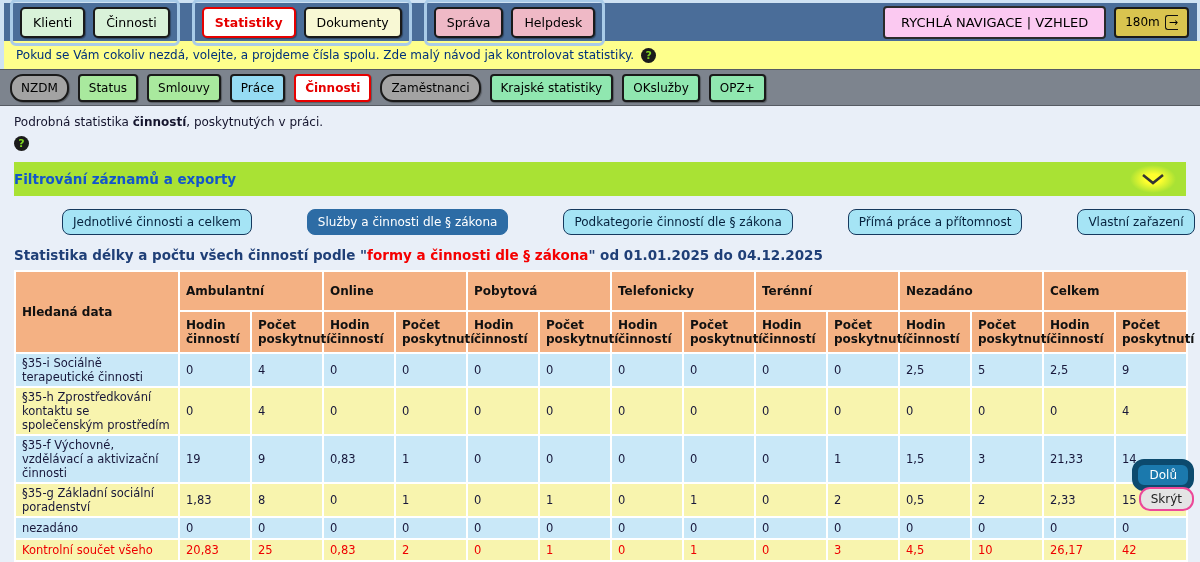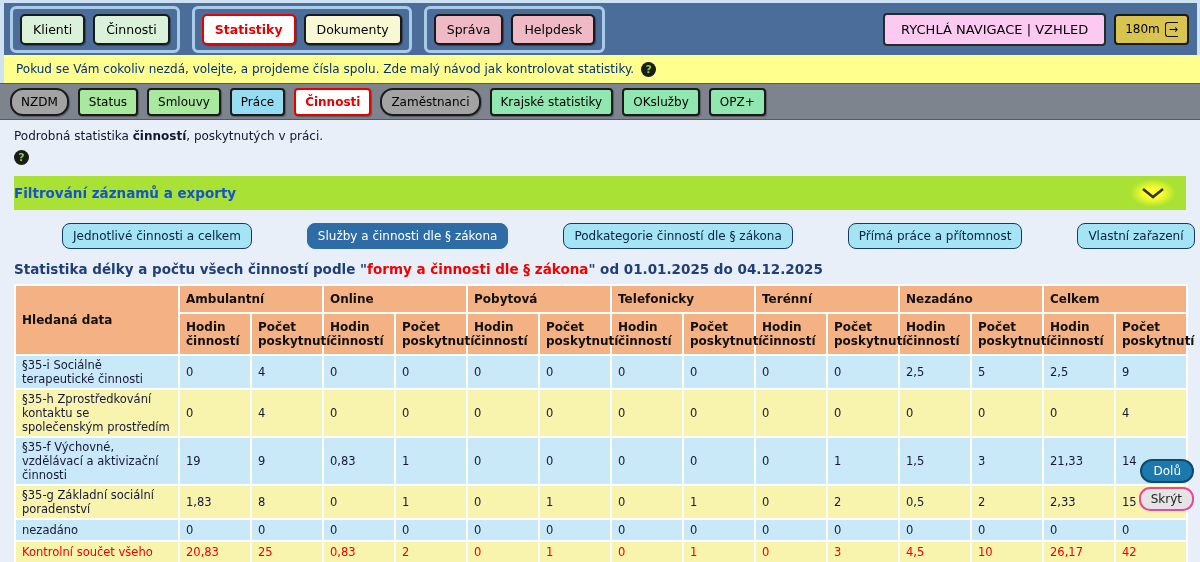--- a/index.html
+++ b/index.html
@@ -1,20 +1,20 @@
 <!DOCTYPE html>
 <html><head>
 <meta charset="utf-8">
 <style>
   * { margin:0; padding:0; box-sizing:border-box; }
   html,body { width:1200px; height:562px; overflow:hidden; }
   body { font-family:"DejaVu Sans","Liberation Sans",sans-serif; background:#e9eff8; position:relative; font-size:12px; }
 
   
-  .topbar { height:55px; background:#4a6d99; display:flex; align-items:center; padding:0 8px 0 6px;
+  .topbar { height:41px; background:#4a6d99; display:flex; align-items:center; padding:0 8px 0 6px;
             border-left:4px solid #cfe2f3; border-top:3px solid #cfe2f3; border-right:3px solid #cfe2f3; }
   .nav-group { display:flex; gap:8px; border:3px solid #a9cbe8; border-radius:6px; padding:5px 7px; margin-right:12px; }
   .tbtn { border:2px solid #1a1a1a; border-radius:5px; padding:6px 11px; font-size:12.5px; cursor:pointer;
           font-family:inherit; color:#000; box-shadow:1px 1px 1px rgba(0,0,0,.35); white-space:nowrap; }
   .tbtn.green  { background:#d9f2d9; }
   .tbtn.yellow { background:#f8f8d4; }
   .tbtn.pink   { background:#efb9c6; }
   .tbtn.active { background:#ffffff; color:#e60000; font-weight:bold; border-color:#e60000; }
   .topbar-right { margin-left:auto; display:flex; align-items:center; gap:8px; }
   .quicknav-btn { background:#fbc9f1; border:2px solid #2a2a2a; border-radius:4px; padding:7px 16px;
@@ -60,31 +60,31 @@
 
   .sec-heading { margin-top:12px; color:#1f3f77; font-weight:bold; font-size:13.5px; }
   .sec-heading .hl { color:#f50000; }
 
   
   table.stats { margin-top:7px; border-collapse:collapse; table-layout:fixed; width:1172px; }
   table.stats col.c-label { width:164px; }
   table.stats col.c-val { width:72px; }
   table.stats th, table.stats td { border:2px solid #ffffff; padding:2px 6px; text-align:left; vertical-align:middle; }
   table.stats thead th { background:#f4b183; font-size:12px; font-weight:bold; color:#111; }
-  table.stats thead tr.grp th { height:28px; }
+  table.stats thead tr.grp th { height:40px; }
   table.stats thead tr.sub th { height:42px; vertical-align:middle; }
   table.stats td { font-size:11.5px; color:#17173a; height:22px; }
   table.stats td.lbl { font-size:11.5px; }
   tr.r-blue td { background:#c9e8f8; }
   tr.r-yellow td { background:#f8f4ae; }
   tr.total td { color:#ee0000; }
 
   
   .float-btn { position:absolute; right:6px; font-family:inherit; font-size:12px; cursor:pointer; z-index:9; }
-  .btn-down { top:459px; background:#1b79ad; color:#fff; border:2px solid #0c4a6e; border-radius:12px; padding:3px 11px; }
+  .btn-down { top:459px; background:#1b79ad; color:#fff; border:6px solid #0c4a6e; border-radius:12px; padding:3px 11px; }
   .btn-hide { top:487px; background:#e4e4e4; color:#222; border:2px solid #ec4899; border-radius:11px; padding:3px 10px; }
 </style>
 </head>
 <body>
 
 <div class="topbar">
   <div style="display:flex;">
       <div class="nav-group">
         <button class="tbtn green">Klienti</button>
         <button class="tbtn green">Činnosti</button>

